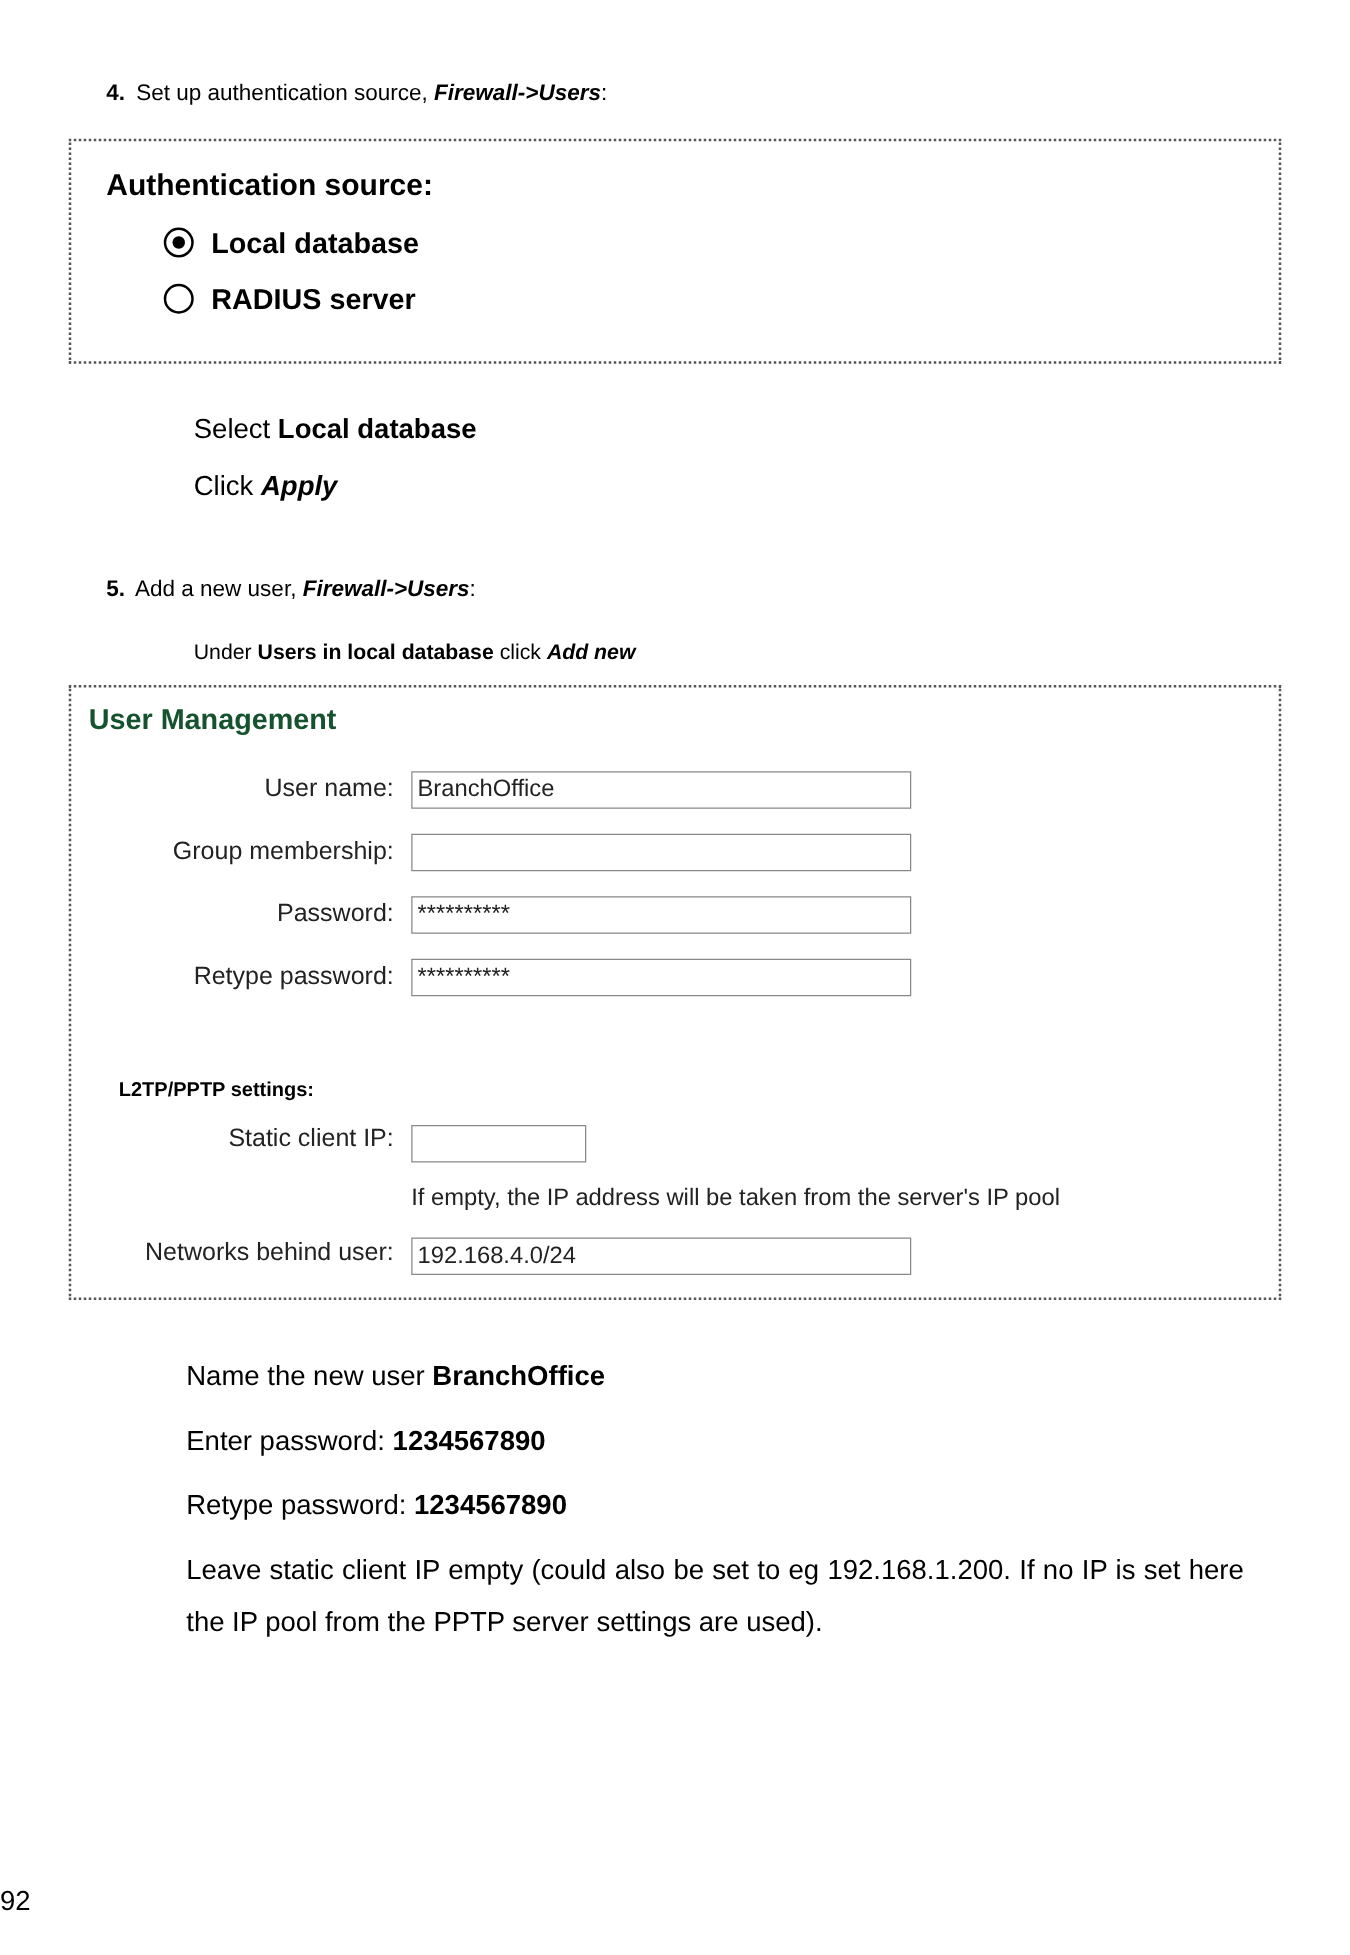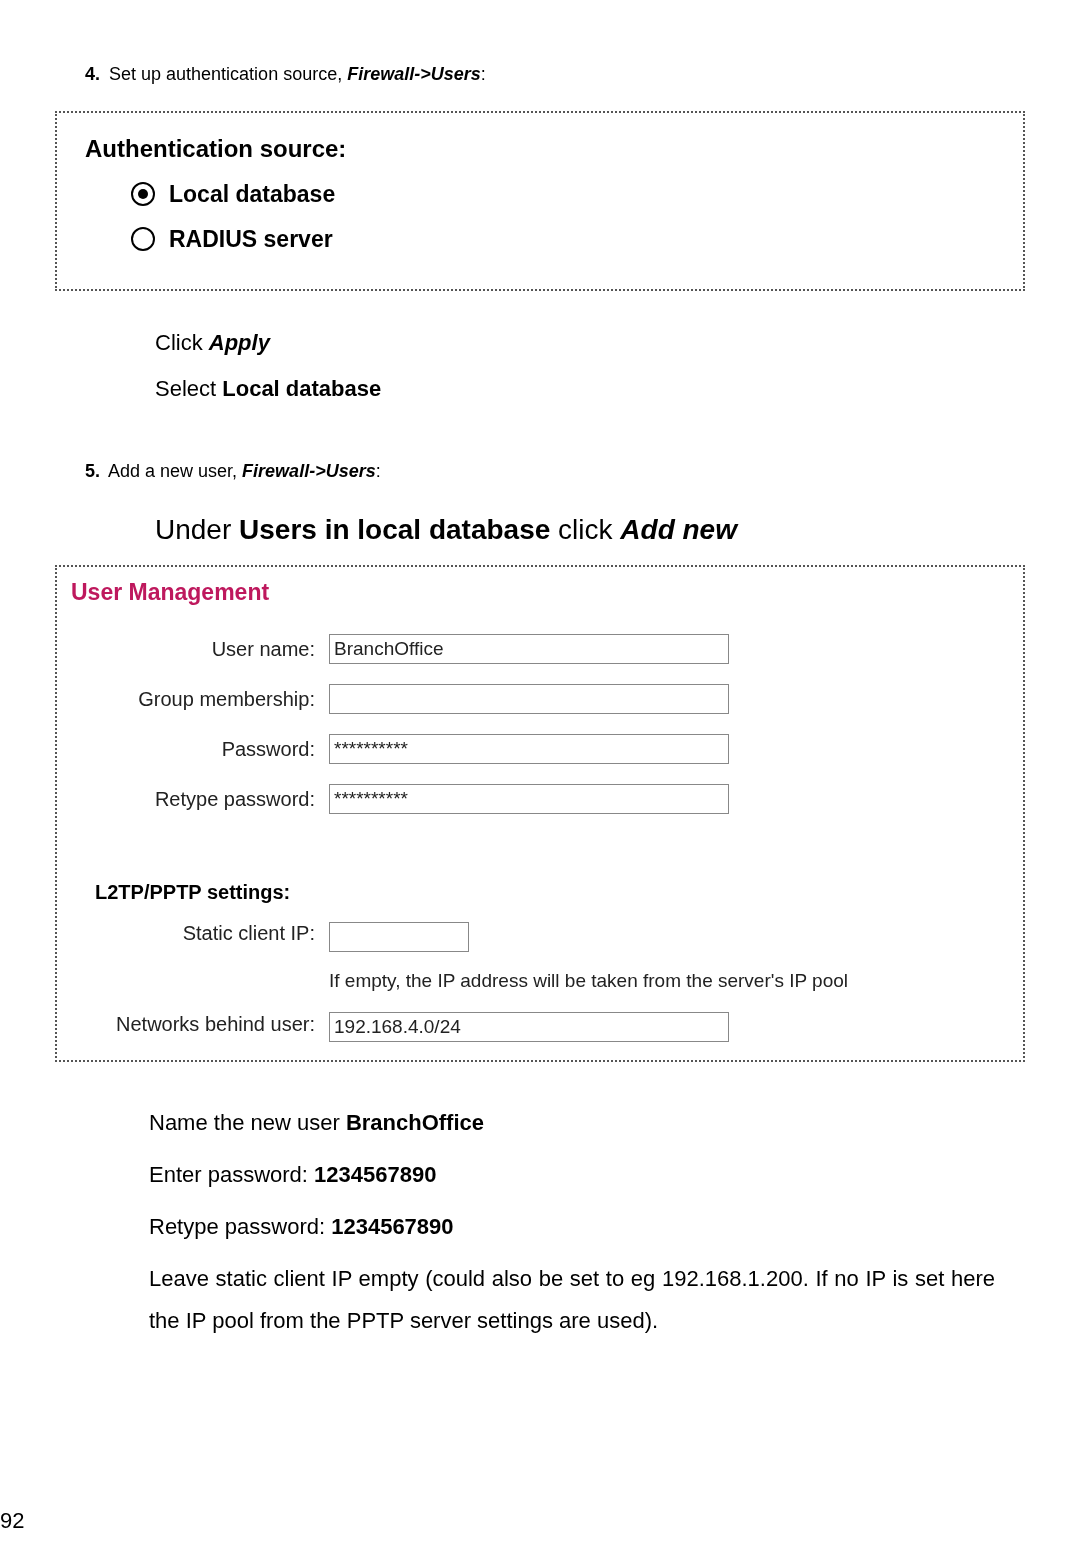--- a/index.html
+++ b/index.html
@@ -73,35 +73,35 @@
     margin: 30px 0 46px 70px;
     font-size: 22px;
     line-height: 2.0;
   }
   .instructions-block .row { margin-bottom: 2px; }
 
   
   .step5-block { margin-bottom: 12px; }
   .sub-instruction {
     margin-left: 70px;
-    font-size: 28px;
+    font-size: 17px;
     line-height: 1.6;
     margin-bottom: 13px;
   }
 
   
   .um-panel {
     border: 2px dotted #555;
     margin-left: -30px;
     margin-right: -30px;
     padding: 10px 14px 18px 14px;
     font-family: Arial, sans-serif;
   }
   .um-title {
-    color: #be185d;
+    color: #14532d;
     font-weight: bold;
     font-size: 23px;
     margin: 2px 0 28px 0;
   }
   .um-subtitle {
     font-size: 20px;
     color: #333;
     margin: 0 0 30px 0;
   }
   .um-form {
@@ -126,21 +126,21 @@
     font-family: Arial, sans-serif;
     color: #222;
   }
   .um-divider {
     grid-column: 1 / span 2;
     height: 1px;
     margin-top: 16px;
   }
   .um-section-title {
     font-weight: bold;
-    font-size: 20px;
+    font-size: 16px;
     margin: 30px 0 18px 24px;
   }
   .um-form2 {
     display: grid;
     grid-template-columns: 240px 400px 1fr;
     column-gap: 14px;
     row-gap: 20px;
     align-items: start;
     margin-left: 4px;
   }
@@ -197,24 +197,24 @@
     </div>
 
     <div class="radio-row">
       <span class="radio"></span>
       <span>RADIUS server</span>
     </div>
   </div>
 
   <div class="instructions-block">
     <div class="row">
+      <span>Select </span><span class="bold">Local database</span>
+    </div>
+    <div class="row">
       <span>Click </span><span class="boldit">Apply</span>
-    </div>
-    <div class="row">
-      <span>Select </span><span class="bold">Local database</span>
     </div>
   </div>
 
   <div class="step5-block">
     <div class="step-line">
       <span class="num">5.</span><span> Add a new user, </span><span class="boldit">Firewall-&gt;Users</span><span>:</span>
     </div>
     <div class="sub-instruction">
       <span>Under </span><span class="bold">Users in local database</span><span> click </span><span class="boldit">Add new</span>
     </div>

